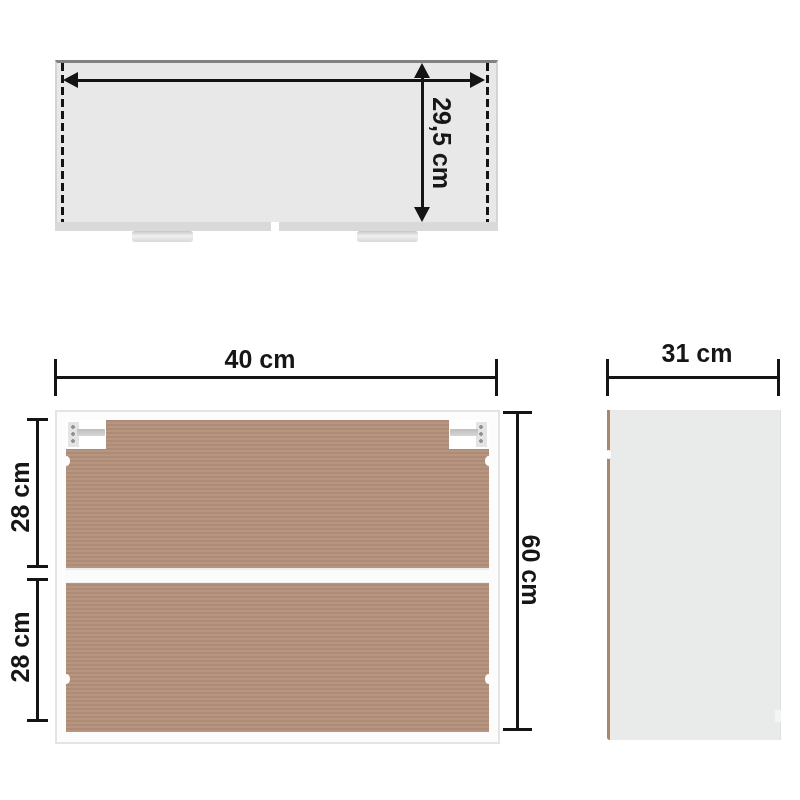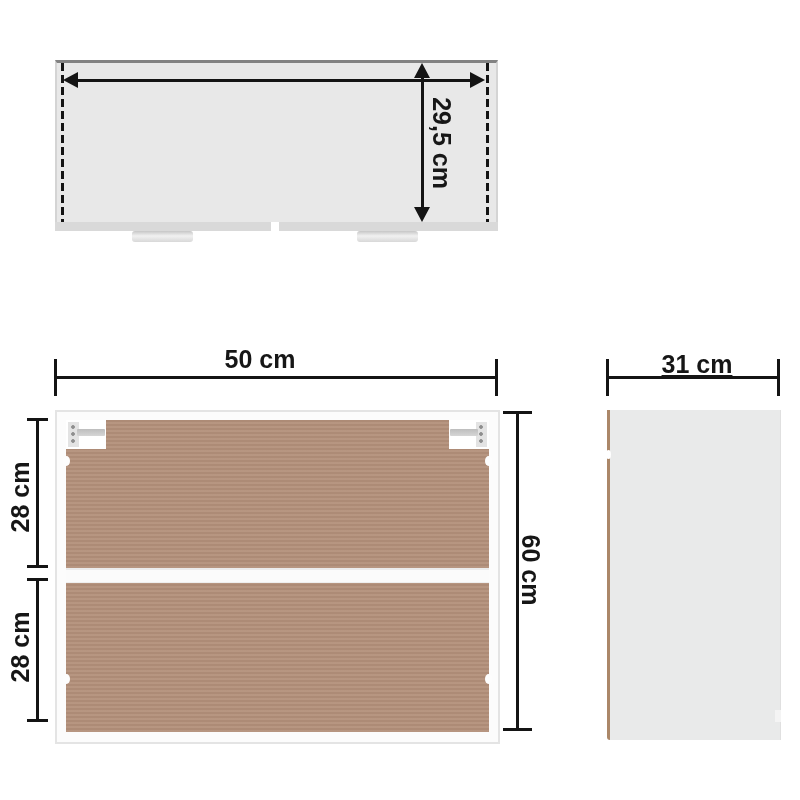--- a/index.html
+++ b/index.html
@@ -69,21 +69,21 @@
   <i class="ah ah-up" style="left:414px;top:63px;"></i>
   <i class="ah ah-down" style="left:414px;top:207px;"></i>
   <div class="lbl rot90" style="left:357px;top:129px;width:170px;">29,5 cm</div>
 
   <div class="abs tv-hinge" style="left:132px;"></div>
   <div class="abs tv-hinge" style="left:357px;"></div>
 
   <div class="dl" style="left:56px;top:376px;width:440px;height:3px;"></div>
   <div class="dl" style="left:54px;top:359px;width:3px;height:37px;"></div>
   <div class="dl" style="left:495px;top:359px;width:3px;height:37px;"></div>
-  <div class="lbl" style="left:180px;top:345px;width:160px;">50 cm</div>
+  <div class="lbl" style="left:180px;top:345px;width:160px;">40 cm</div>
 
   <div class="abs cab"></div>
   <div class="board board-top"></div>
   <div class="abs shelf"></div>
   <div class="board board-bottom"></div>
 
   <div class="plate" style="left:66px;top:420px;"></div>
   <div class="strip" style="left:68px;top:422px;"></div>
   <div class="arm" style="left:77px;top:429px;"></div>
   <div class="plate" style="left:449px;top:420px;"></div>
@@ -106,19 +106,19 @@
   <div class="lbl rotm90" style="left:-55px;top:633px;width:150px;">28 cm</div>
 
   <div class="dl" style="left:516px;top:412px;width:3px;height:319px;"></div>
   <div class="dl" style="left:503px;top:411px;width:29px;height:3px;"></div>
   <div class="dl" style="left:503px;top:728px;width:29px;height:3px;"></div>
   <div class="lbl rot90" style="left:451px;top:556px;width:160px;">60 cm</div>
 
   <div class="dl" style="left:608px;top:376px;width:171px;height:3px;"></div>
   <div class="dl" style="left:606px;top:359px;width:3px;height:37px;"></div>
   <div class="dl" style="left:777px;top:359px;width:3px;height:37px;"></div>
-  <div class="lbl" style="left:617px;top:350px;width:160px;text-decoration:underline;">31 cm</div>
+  <div class="lbl" style="left:617px;top:339px;width:160px;">31 cm</div>
 
   <div class="abs side-panel"></div>
   <div class="abs tan-notch"></div>
   <div class="abs side-right-notch"></div>
 
 </div>
 
 </body></html>

